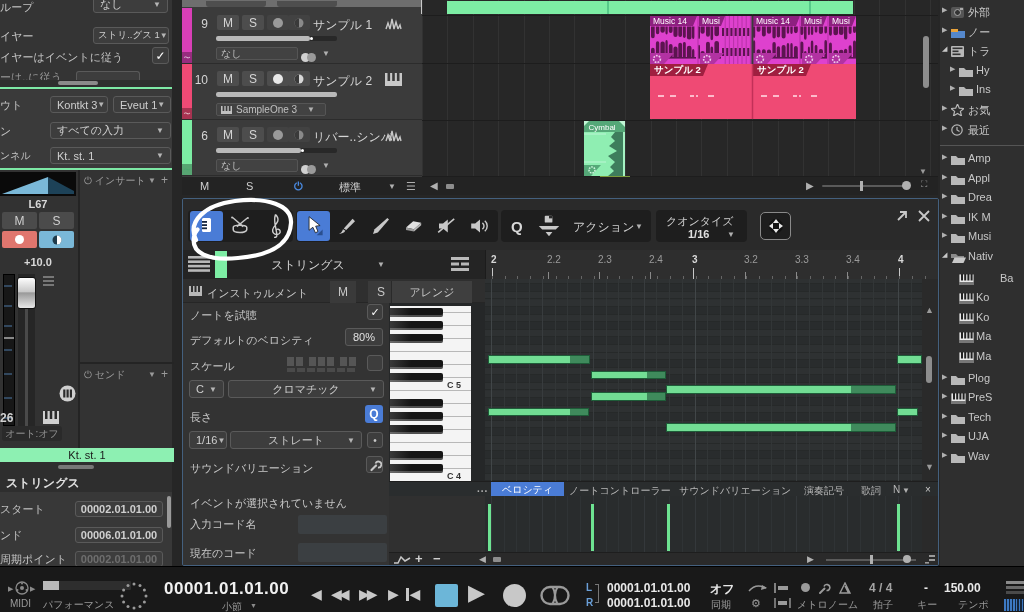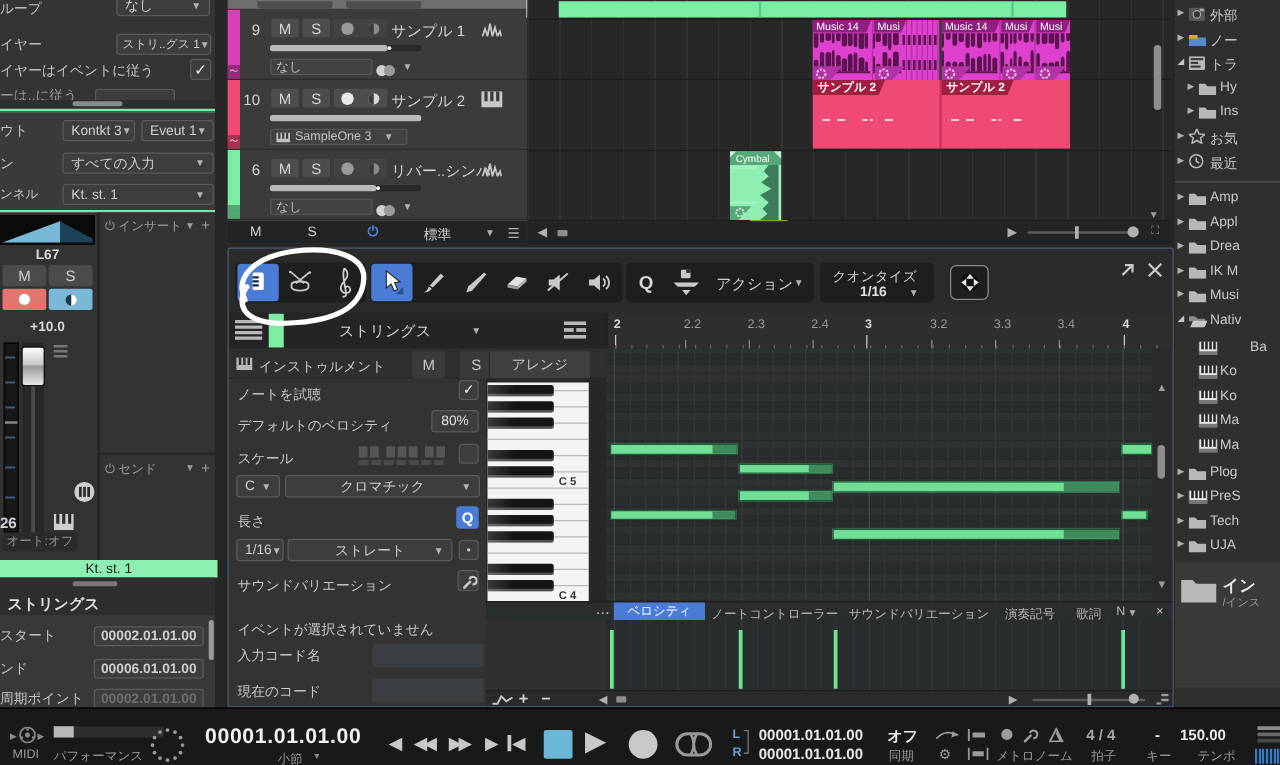--- a/index.html
+++ b/index.html
@@ -949,27 +949,20 @@
           </svg></div>
         <div class="abs" style="left:28px;top:430.32px;color:#c8c8c8;font-size:11px;white-space:nowrap;">UJA</div>
         <div class="abs" style="left:2px;top:450.92px;font-size:7px;color:#b0b0b0;">▶</div>
         <div class="abs" style="left:11px;top:448.92px;"><svg width="14" height="11">
             <path d="M0 2 h5 l2 2 h7 v7 h-14 z" fill="#b8b8b8"></path>
           </svg></div>
         <div class="abs" style="left:28px;top:449.92px;color:#c8c8c8;font-size:11px;white-space:nowrap;">Wav</div>
       </div>
   <div class="abs" style="left:0;top:145px;width:84px;height:1px;background:#555;"></div>
 
-  <div class="abs" style="left:0;top:450px;width:84px;height:100px;background:#3a3a3a;">
-    <svg width="30" height="24" style="position:absolute;left:4px;top:10px;">
-          <path d="M1 4 h9 l3 3 h16 v15 h-28 z" fill="#b8b8b8"></path>
-        </svg>
-    <div class="abs" style="left:38px;top:10px;color:#e8e8e8;font-size:13px;font-weight:bold;">イン</div>
-    <div class="abs" style="left:38px;top:26px;color:#9a9a9a;font-size:9px;">/インス</div>
-  </div>
 </div>
 
 <div id="transport" class="abs" style="left:0;top:566px;width:1024px;height:46px;background:#191919;border-top:1px solid #000;">
 
   <div class="abs" style="left:8px;top:18px;color:#8a8a8a;font-size:7px;">▶</div>
   <svg class="abs" width="14" height="14" style="left:15px;top:14px;">
         <circle cx="7" cy="7" r="6" fill="none" stroke="#8a8a8a" stroke-width="1.3"></circle>
         <circle cx="7" cy="7" r="2" fill="#8a8a8a"></circle>
         <circle cx="7" cy="2.5" r="1" fill="#8a8a8a"></circle>
         <circle cx="2.5" cy="9" r="1" fill="#8a8a8a"></circle>

